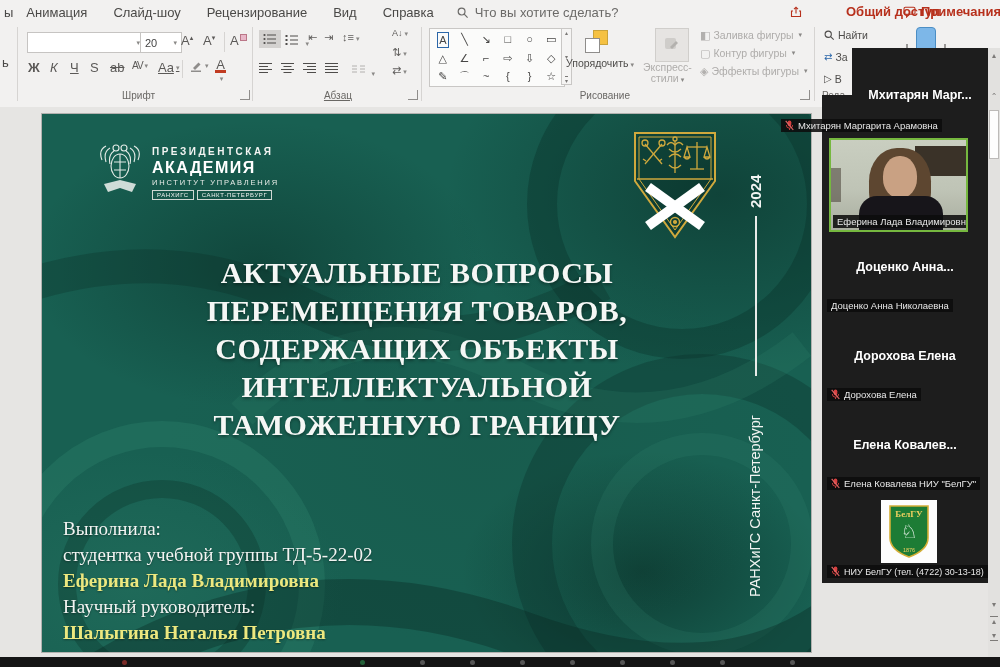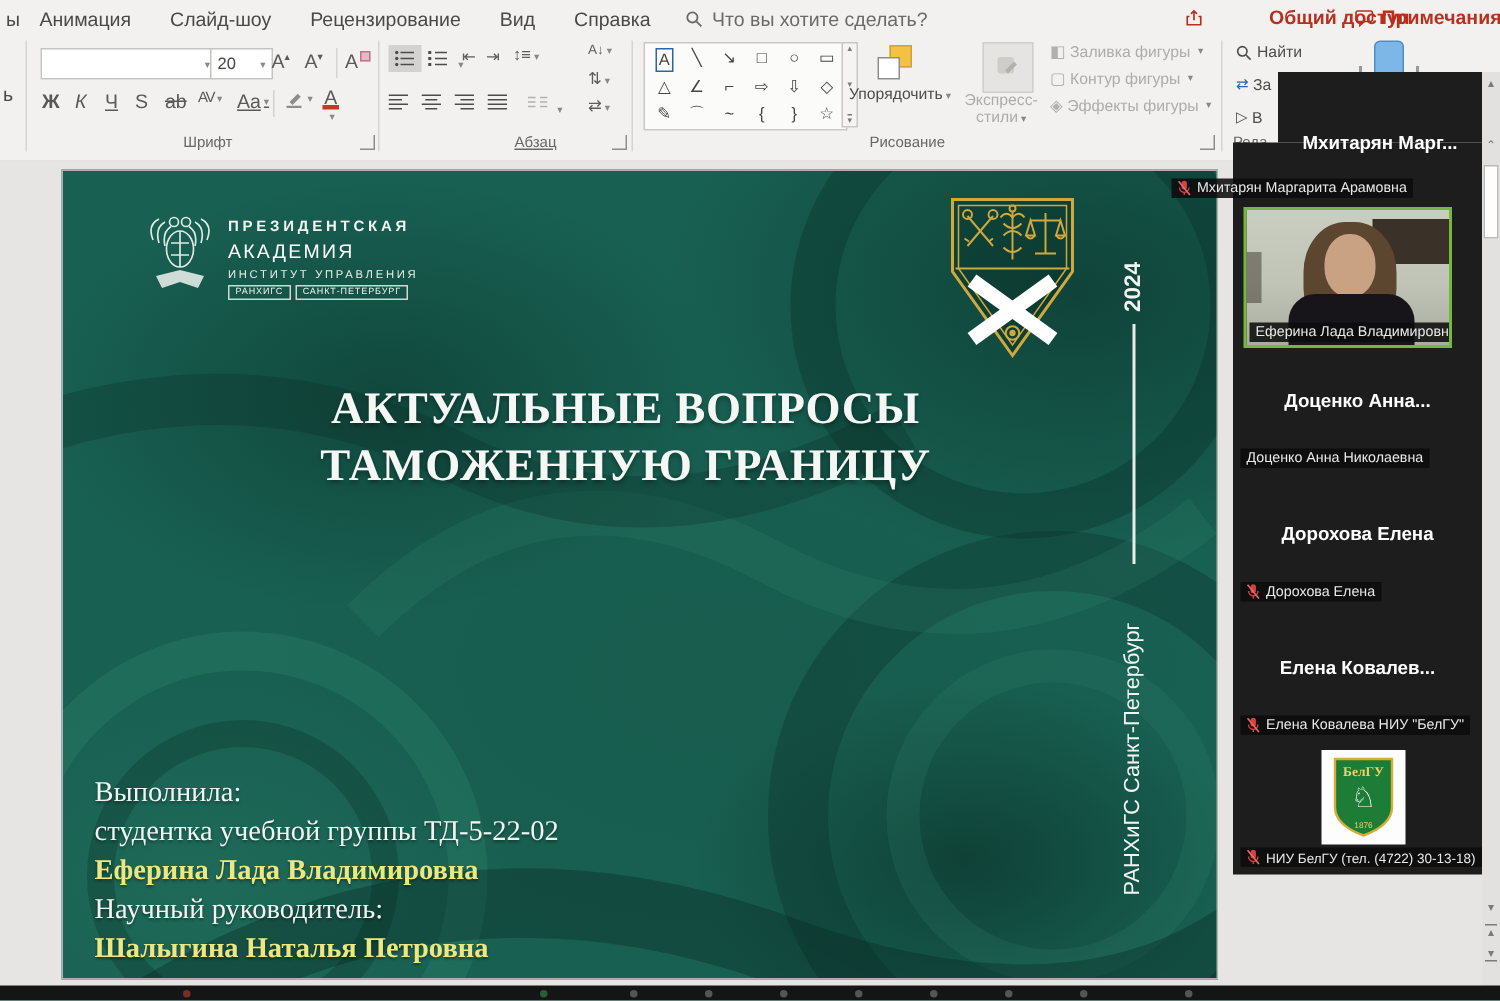--- a/index.html
+++ b/index.html
@@ -32,21 +32,21 @@
     radial-gradient(ellipse 520px 320px at 58% 62%, rgba(24,88,73,.45), transparent 62%),
     radial-gradient(ellipse 380px 240px at 28% 28%, rgba(11,51,43,.55), transparent 60%),
     radial-gradient(ellipse 300px 200px at 78% 85%, rgba(8,40,33,.6), transparent 60%),
     #186052;border:1px solid #b2b1af;overflow:hidden;}
   .swirl{pointer-events:none;}
   .slidetitle{font-family:"Liberation Serif","DejaVu Serif",serif;font-weight:bold;color:#f5f7f5;font-size:30px;line-height:38px;text-align:center;letter-spacing:.5px;text-shadow:0 2px 3px rgba(0,0,0,.35);}
   .authors{font-family:"Liberation Serif","DejaVu Serif",serif;font-size:19px;line-height:26px;color:#f2f4f2;text-shadow:0 1px 2px rgba(0,0,0,.4);}
   .yellow{color:#ece87f;font-weight:bold;}
   .vtext{writing-mode:vertical-rl;transform:rotate(180deg);color:#f2f4f2;white-space:nowrap;}
   .logo-l1{font-size:10px;font-weight:bold;letter-spacing:2.5px;color:#f2f4f2;}
-  .logo-l2{font-size:13px;font-weight:normal;letter-spacing:1.5px;color:#fff;line-height:21px;}
+  .logo-l2{font-size:16px;font-weight:bold;letter-spacing:1.5px;color:#fff;line-height:21px;}
   .logo-l3{font-size:7.5px;letter-spacing:1.8px;color:#e9ede9;}
   .badge{border:1px solid #cfd8d3;color:#f0f3f0;font-size:6px;letter-spacing:.6px;padding:1px 4px;}
   
   .dark{background:#1d1d1d;}
   .pname{color:#fff;font-weight:bold;font-size:12.5px;text-align:center;}
   .chip{display:flex;align-items:center;gap:4px;background:rgba(12,12,12,.88);color:#e8e8e8;font-size:9.5px;padding:1px 4px;white-space:nowrap;}
   .scrollstrip{background:#e2e1df;}
   .scrollarrow{color:#7c7a78;font-size:8px;text-align:center;width:12px;}
   .thumb{background:#fdfdfd;border:1px solid #bcbab8;}
   
@@ -209,21 +209,21 @@
         <g stroke="#b2b0ae">
           <line x1="0" y1="2" x2="5" y2="2"></line>
           <line x1="0" y1="5" x2="5" y2="5"></line>
           <line x1="0" y1="8" x2="5" y2="8"></line>
           <line x1="8" y1="2" x2="13" y2="2"></line>
           <line x1="8" y1="5" x2="13" y2="5"></line>
           <line x1="8" y1="8" x2="13" y2="8"></line>
         </g>
       </svg>
   </div>
-  <div class="abs grouplabel" style="left:311px;top:90px;width:60px;text-decoration:underline;">Абзац</div>
+  <div class="abs grouplabel" style="left:292px;top:90px;width:60px;text-decoration:underline;">Абзац</div>
   <div class="abs launcher" style="left:408px;top:90px;"></div>
   <div class="abs vdiv" style="left:421px;"></div>
 
   <div class="abs shapesbox" style="left:429px;top:28px;width:130px;height:55px;">
     <span class="shape-a">A</span>
     <span>╲</span>
     <span>↘</span>
     <span>□</span>
     <span>○</span>
     <span>▭</span>
@@ -365,20 +365,23 @@
         <circle cx="46" cy="93" r="1.4" fill="#cfa93d"></circle>
     </g>
   </svg>
 
   <div class="abs vtext" style="left:705px;top:30px;height:64px;font-size:15px;font-weight:bold;">2024</div>
   <div class="abs" style="left:713px;top:102px;width:1.5px;height:160px;background:#e8ebe8;"></div>
   <div class="abs vtext" style="left:705px;top:268px;height:215px;font-size:14.5px;">РАНХиГС Санкт-Петербург</div>
 
   <div class="abs" style="left:45px;top:140px;width:660px;">
     <div class="slidetitle">АКТУАЛЬНЫЕ ВОПРОСЫ</div>
+    <div class="slidetitle">ПЕРЕМЕЩЕНИЯ ТОВАРОВ,</div>
+    <div class="slidetitle">СОДЕРЖАЩИХ ОБЪЕКТЫ</div>
+    <div class="slidetitle">ИНТЕЛЛЕКТУАЛЬНОЙ</div>
     <div class="slidetitle">ТАМОЖЕННУЮ ГРАНИЦУ</div>
   </div>
 
   <div class="abs authors" style="left:21px;top:402px;">
     <div>Выполнила:</div>
     <div>студентка учебной группы ТД-5-22-02</div>
     <div class="yellow">Еферина Лада Владимировна</div>
     <div>Научный руководитель:</div>
     <div class="yellow">Шалыгина Наталья Петровна</div>
   </div>

